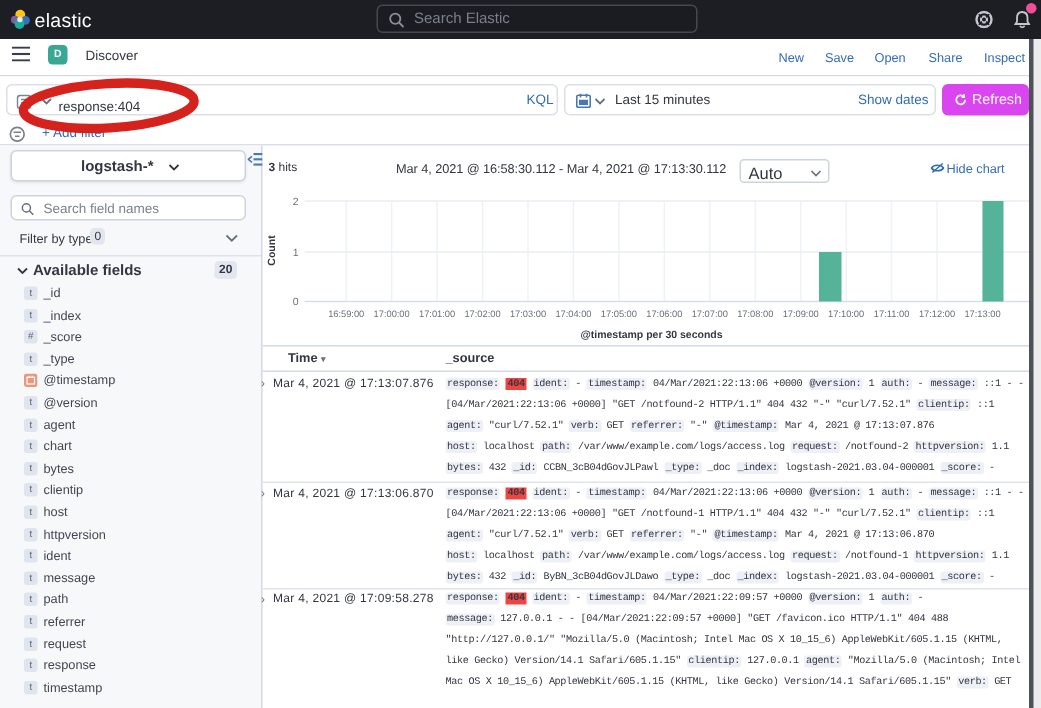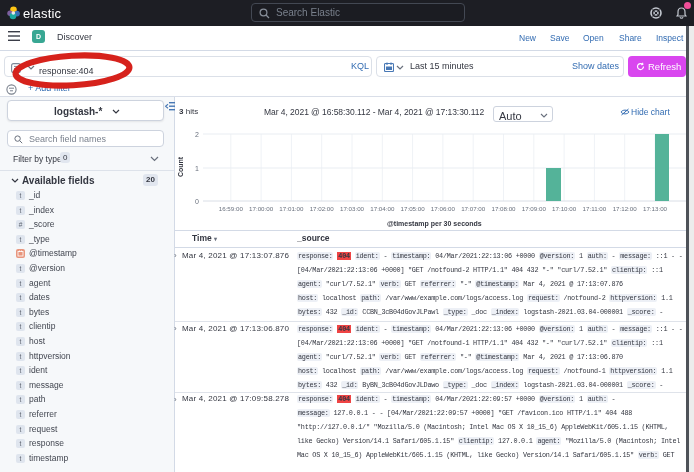--- a/index.html
+++ b/index.html
@@ -213,21 +213,21 @@
 <div class="frow" style="top:167.0px">
         <span class="fico">t</span>
         <span class="fname">@version</span>
       </div>
 <div class="frow" style="top:181.6px">
         <span class="fico">t</span>
         <span class="fname">agent</span>
       </div>
 <div class="frow" style="top:196.2px">
         <span class="fico">t</span>
-        <span class="fname">dates</span>
+        <span class="fname">chart</span>
       </div>
 <div class="frow" style="top:210.8px">
         <span class="fico">t</span>
         <span class="fname">bytes</span>
       </div>
 <div class="frow" style="top:225.4px">
         <span class="fico">t</span>
         <span class="fname">clientip</span>
       </div>
 <div class="frow" style="top:240.0px">

